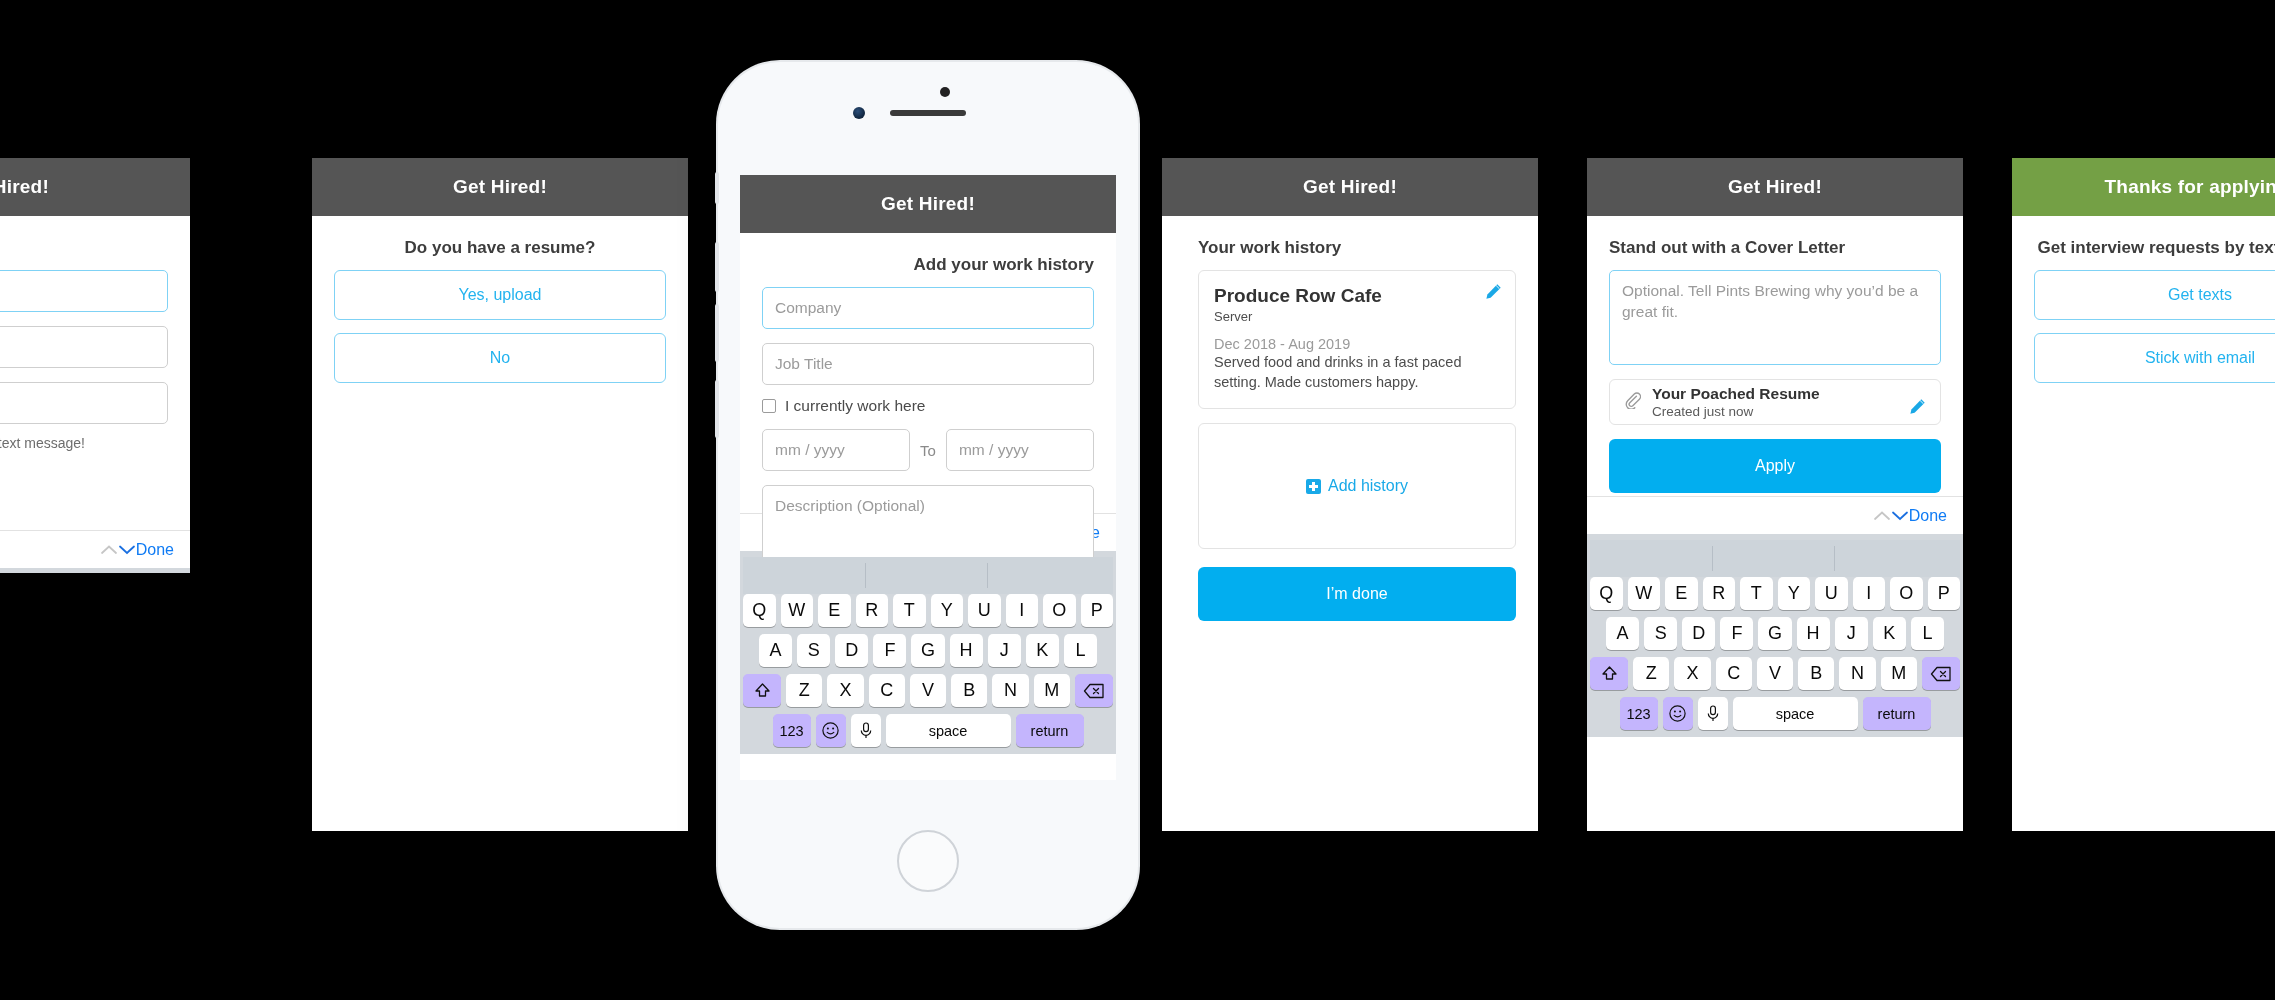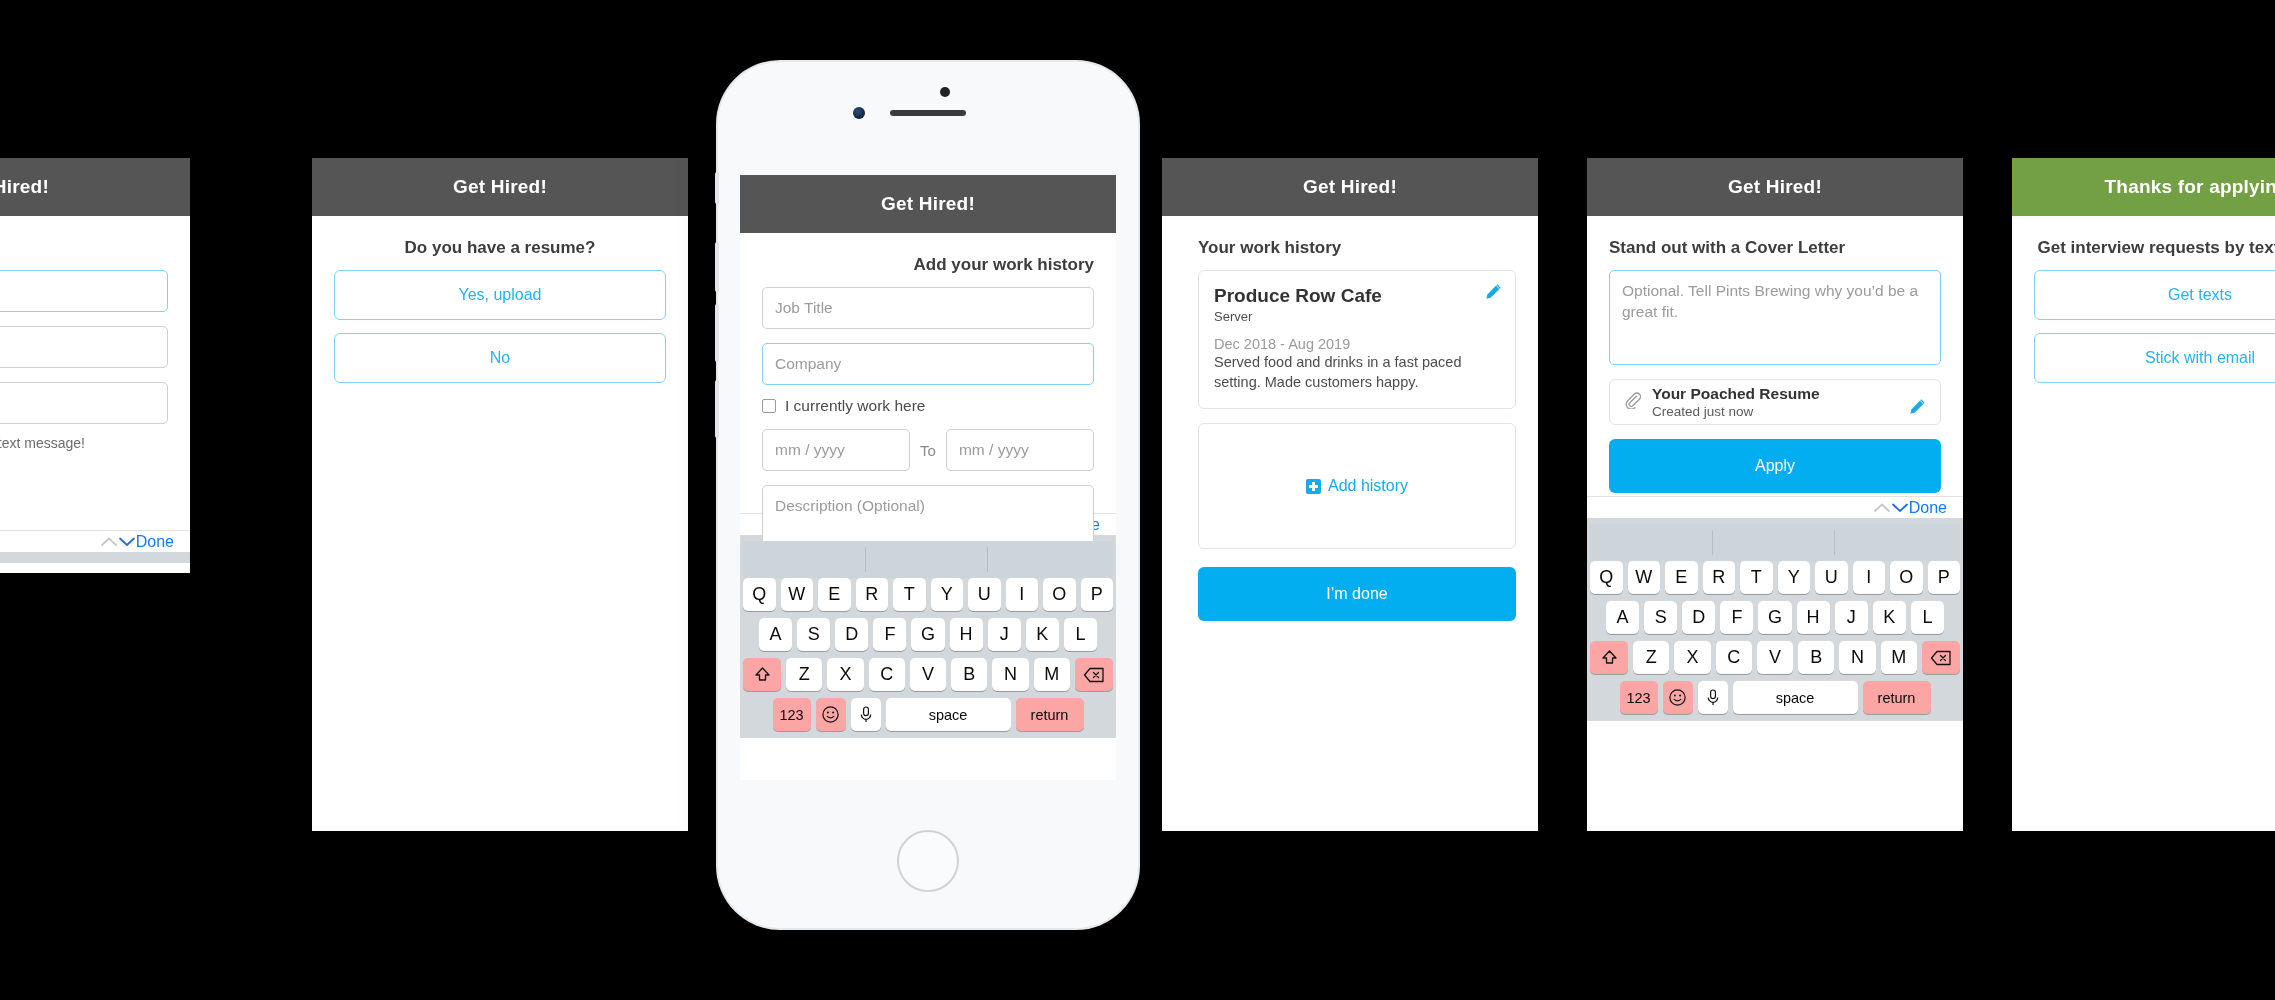--- a/index.html
+++ b/index.html
@@ -131,21 +131,21 @@
     border:1px solid #e3e3e3; border-radius:6px;
     padding: 5px 14px; margin-bottom: 14px; position: relative;
     display:flex; align-items:center; gap:11px; background:#fff;
   }
   .attach-title { font-size:15.5px; font-weight:bold; color:#333; }
   .attach-sub { font-size:13.5px; color:#5a5a5a; margin-top:1px; }
 
   
   .accessory {
     border-top: 1px solid #e2e2e2;
-    height: 22px;
+    height: 38px;
     display: flex; align-items: center; justify-content: flex-end;
     gap: 0;
     padding-right: 16px;
     background: #fff;
   }
   .chev { width:18px; height:11px; }
   .done { color:#0f7bf4; font-size:16px; }
 
   
   .keyboard {
@@ -164,21 +164,21 @@
   .key {
     background: #fff;
     border-radius: 5px;
     height: 33px;
     min-width: 28px;
     flex: 1 1 0;
     display:flex; align-items:center; justify-content:center;
     font-size: 18px; color:#0a0a0a;
     box-shadow: 0 1px 0 rgba(0,0,0,0.28);
   }
-  .key.dark { background:#fca5a5; }
+  .key.dark { background:#c4b5fd; }
   .key.wide { flex: 0 0 38px; }
   .key.space { flex: 0 0 125px; font-size: 14.5px; }
   .key.return { flex: 0 0 68px; font-size: 14.5px; }
   .key.num { flex: 0 0 38px; font-size: 14.5px; }
   .key.sm { flex: 0 0 30px; }
   .kb-row.r2 { padding: 0 16px; }
   .kb-row.r3 { }
   .kb-row.r4 { margin-bottom: 2px; }
 
   
@@ -283,25 +283,25 @@
     <div class="dev-cam"></div>
     <div class="dev-home"></div>
 
     <div class="dev-screen">
       <div class="panel" style="height:605px;">
         <div class="panel-header">
           <span>Get Hired!</span>
         </div>
         <div class="panel-body" style="height:280px;text-align:right;">
           <div class="section-title">Add your work history</div>
+          <div class="field focused">
+            <span>Company</span>
+          </div>
           <div class="field">
             <span>Job Title</span>
-          </div>
-          <div class="field focused">
-            <span>Company</span>
           </div>
           <div class="checkrow">
             <span class="checkbox"></span>
             <span>I currently work here</span>
           </div>
           <div class="daterow">
             <div class="field">
               <span>mm / yyyy</span>
             </div>
             <span class="to">To</span>

